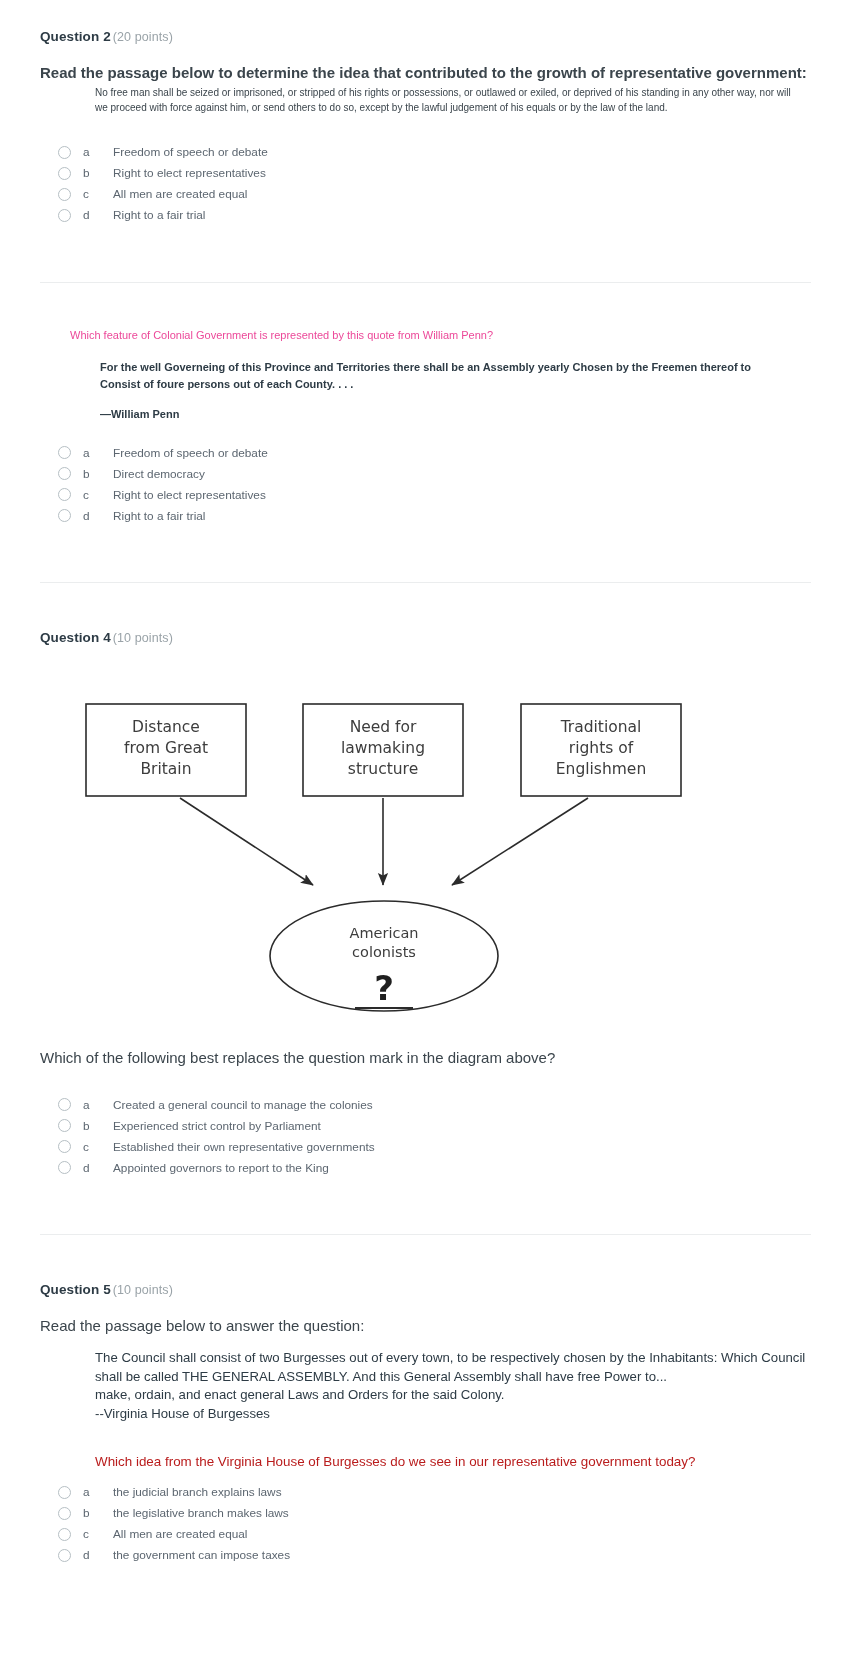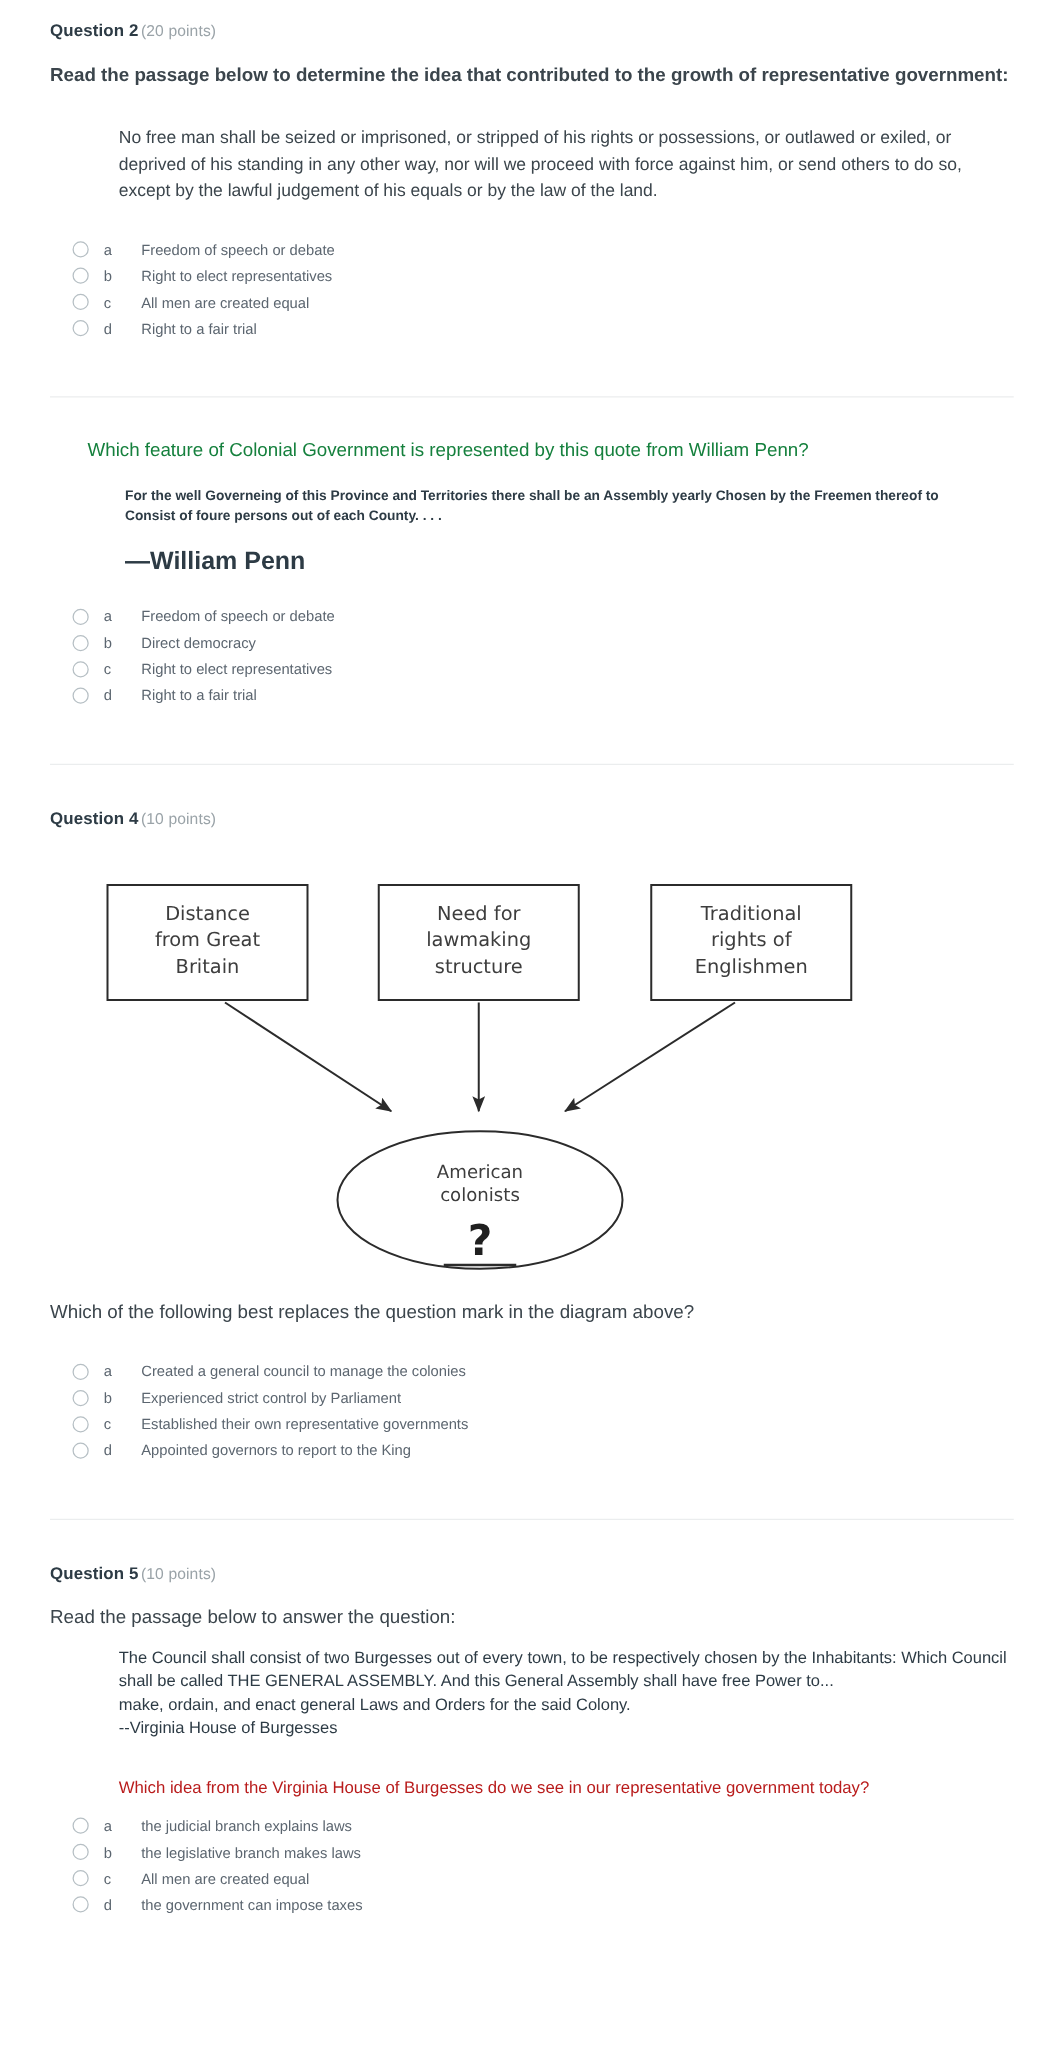--- a/index.html
+++ b/index.html
@@ -14,21 +14,21 @@
     font-family: "Liberation Sans", sans-serif;
     color: #2d3b45;
     -webkit-font-smoothing: antialiased;
   }
   .page {
     position: relative;
     width: 851px;
     box-sizing: border-box;
   }
   .question-block {
-    padding: 0 40px;
+    padding: 12px 40px;
     box-sizing: border-box;
   }
   .q-header {
     font-size: 13.5px;
     line-height: 1.3;
     padding-top: 16px;
     padding-bottom: 4px;
     letter-spacing: .1px;
   }
   .q-header .q-name {
@@ -45,29 +45,29 @@
     font-size: 15px;
     line-height: 1.45;
     color: #3b454c;
     margin: 12px 0 0 0;
     font-weight: 600;
   }
   .q-text.normal {
     font-weight: normal;
   }
   .q-subtext {
-    font-size: 15px;
+    font-size: 11px;
     line-height: 1.5;
-    color: #15803d;
+    color: #ec4899;
     margin: 14px 0 0 30px;
     font-weight: normal;
   }
   .passage {
-    margin: 28px 0 0 55px;
-    font-size: 14px;
+    margin: 2px 0 0 55px;
+    font-size: 10px;
     line-height: 1.52;
     color: #3b454c;
     max-width: 710px;
   }
   .passage-plain {
     margin: 12px 0 0 55px;
     font-size: 13.2px;
     line-height: 1.42;
     color: #2d3b45;
     max-width: 715px;
@@ -76,21 +76,21 @@
   .quote-strong {
     margin: 16px 0 0 60px;
     font-size: 11px;
     line-height: 1.5;
     font-weight: bold;
     color: #2d3b45;
     max-width: 680px;
   }
   .quote-attrib {
     margin: 16px 0 0 60px;
-    font-size: 20px;
+    font-size: 11px;
     font-weight: bold;
     color: #2d3b45;
   }
   .options {
     margin: 26px 0 0 0;
     padding: 0 0 0 18px;
     list-style: none;
   }
   .options.tight { margin-top: 22px; }
   .option-row {

